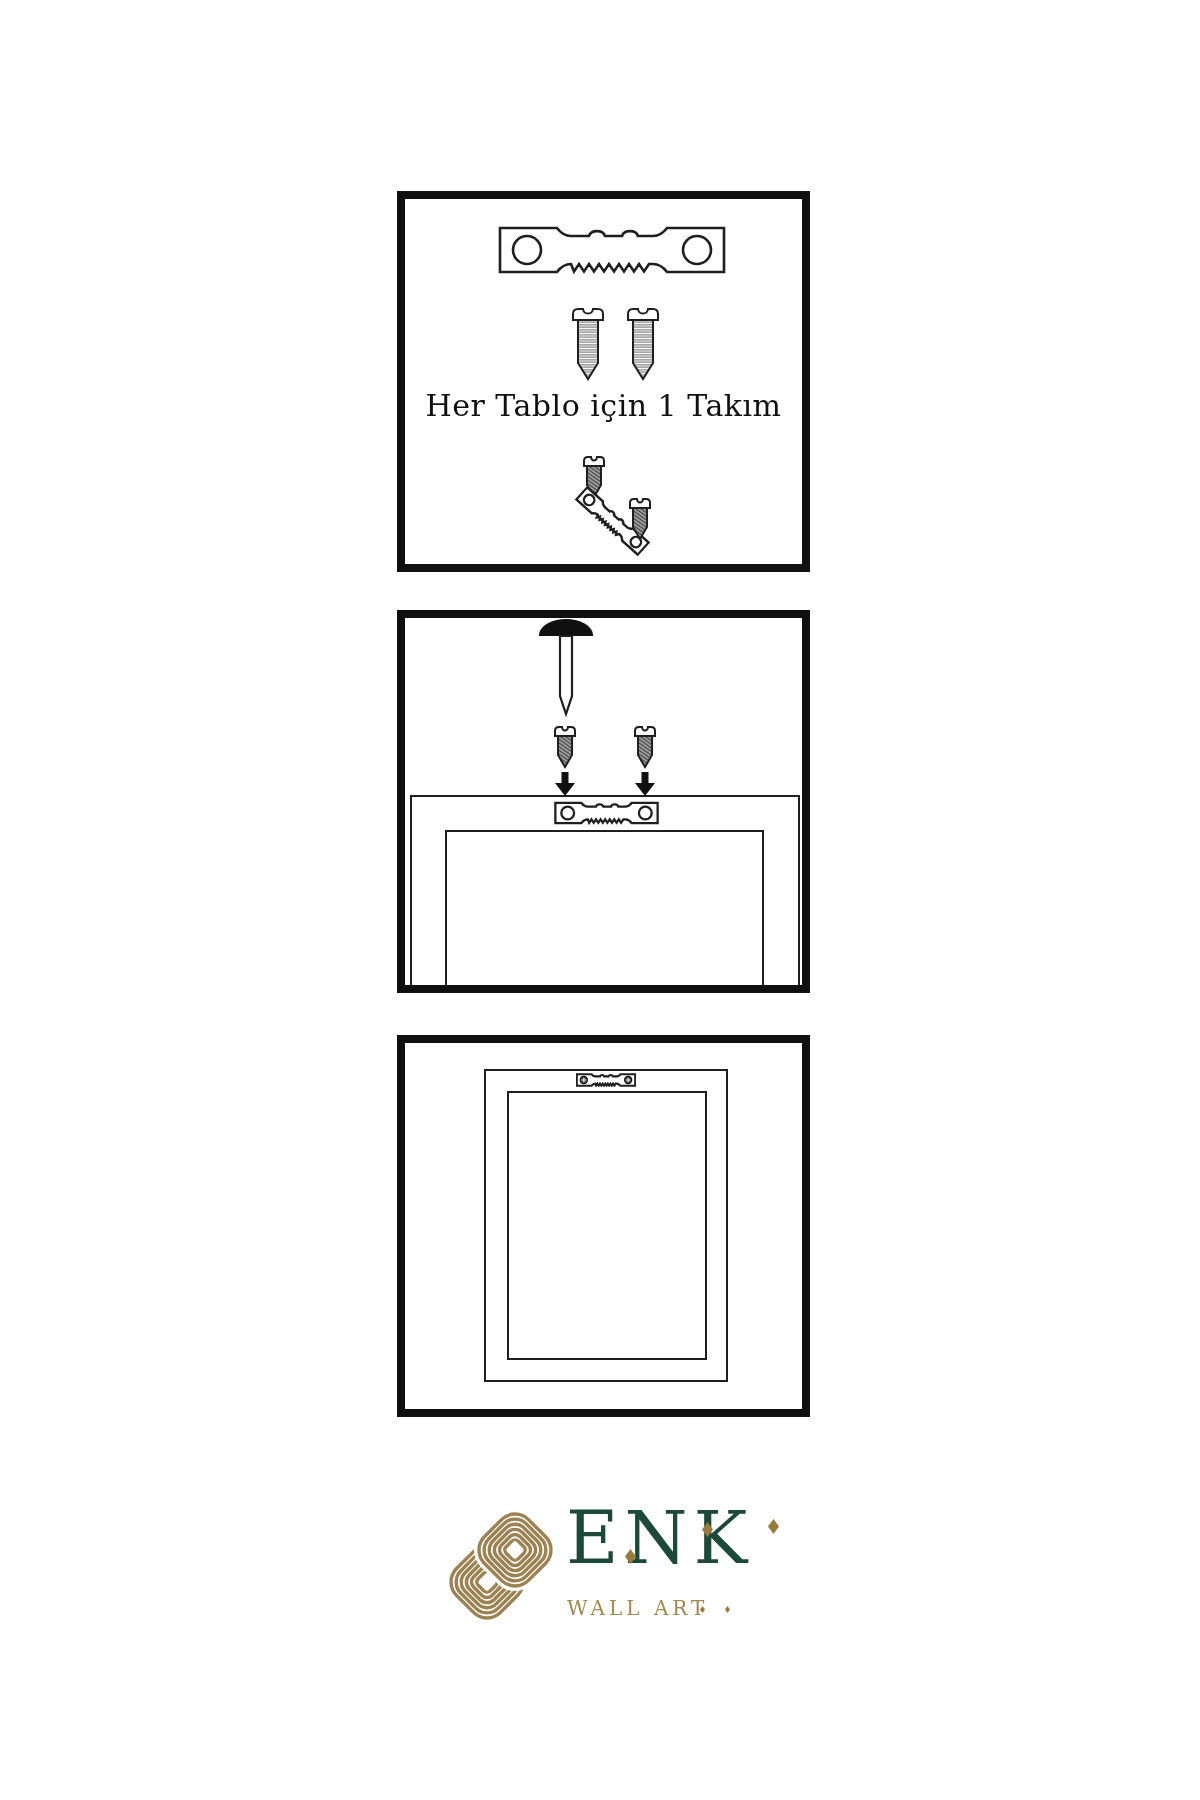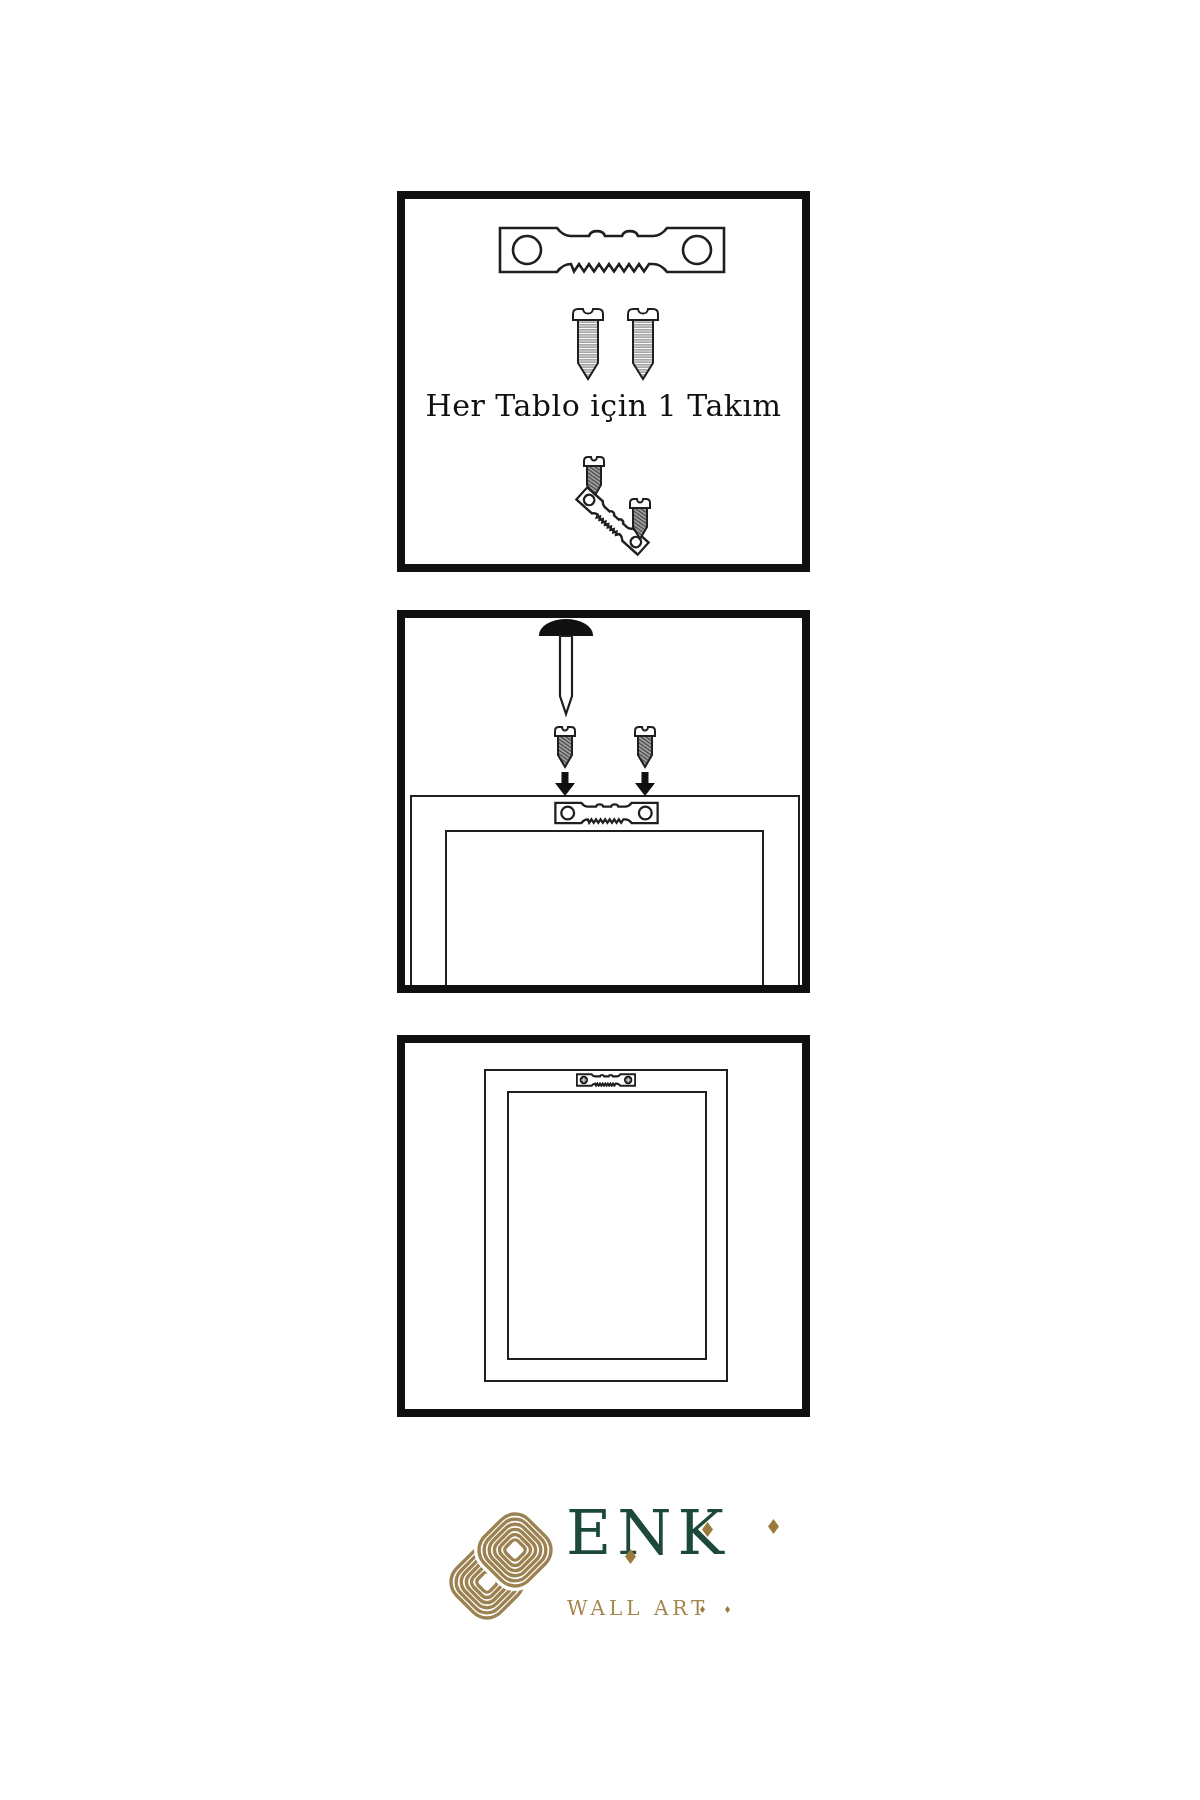--- a/index.html
+++ b/index.html
@@ -26,21 +26,21 @@
   #p2 .frame-inner { left:40px; top:212px; width:319px; height:180px; border:2px solid var(--line,#1f1f1f); }
   #p3 .frame-outer { left:79px;  top:26px; width:244px; height:313px; border:2.5px solid var(--line,#1f1f1f); }
   #p3 .frame-inner { left:102px; top:48px; width:200px; height:269px; border:2px solid var(--line,#1f1f1f); }
 
   .tilted { transform:rotate(42deg); }
 
   
   .knot { position:absolute; left:441px; top:1500px; color:var(--gold,#9c8151); }
   .knot .gold rect { fill:none; stroke:var(--gold,#9c8151); stroke-width:3.4; }
   .knot .halo rect { fill:none; stroke:#fff; stroke-width:10; }
-  .brand { position:absolute; left:566px; top:1502px; font-size:62px; line-height:1;
+  .brand { position:absolute; left:566px; top:1502px; font-size:72px; line-height:1;
            letter-spacing:6px; color:var(--green,#1d4938); }
   .subtitle { position:absolute; left:567px; top:1598px; font-size:20px; line-height:1;
               letter-spacing:4px; color:var(--gold-text,#a3874e); }
   .diamond { position:absolute; background:var(--gold-diamond,#9a7b3d);
              clip-path:polygon(50% 0,100% 50%,50% 100%,0 50%); }
   .d-lg { width:11px; height:15px; }
   .d-sm { width:5px;  height:7px; }
 </style>
 </head>
 <body>

